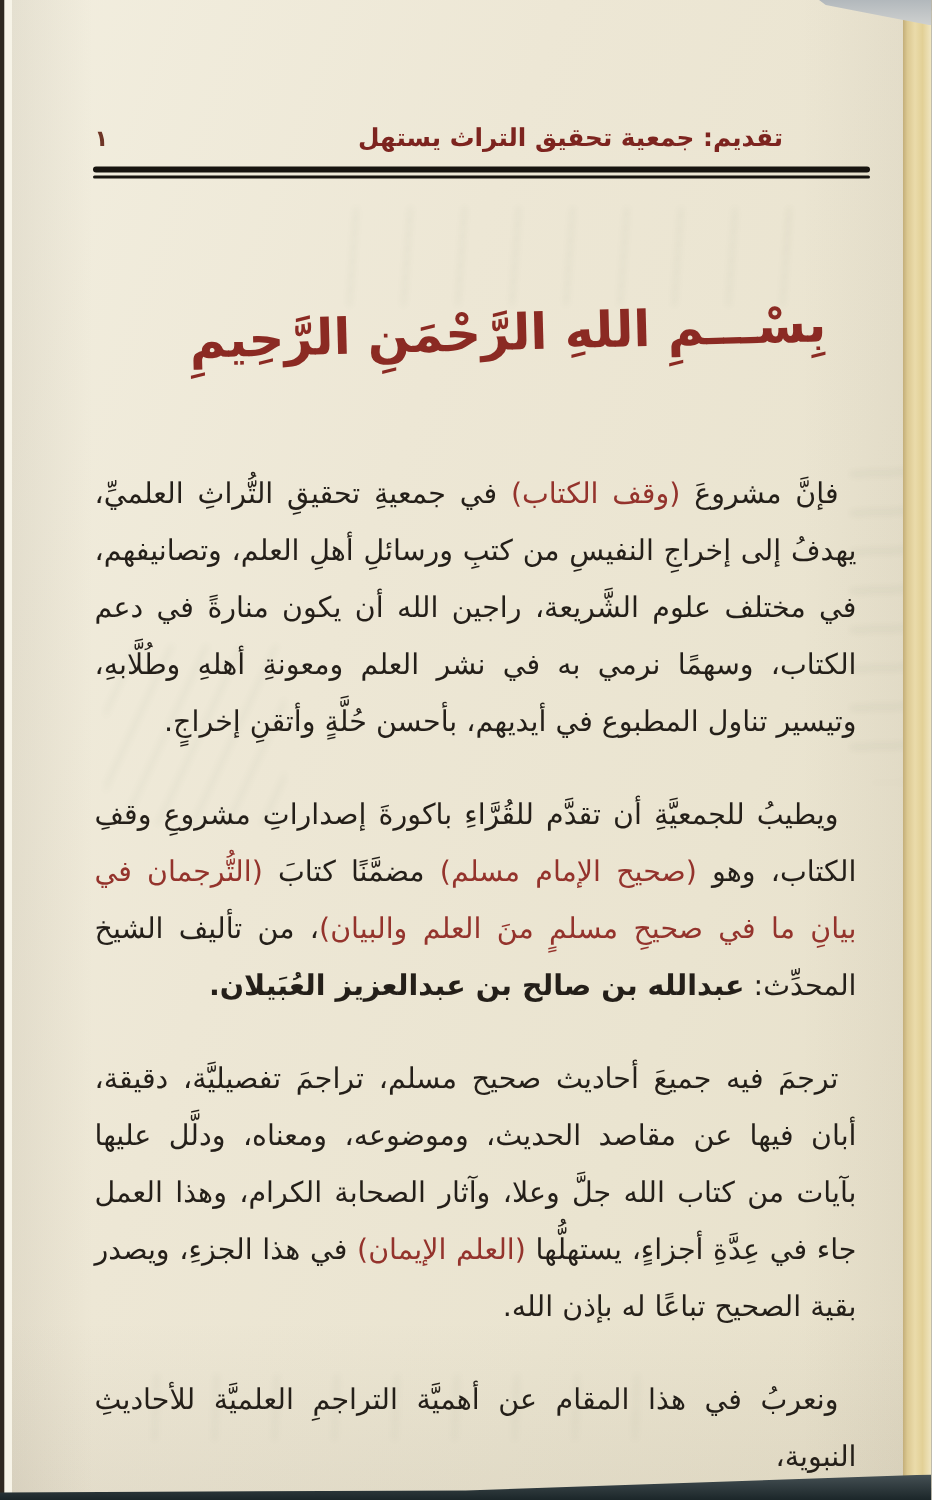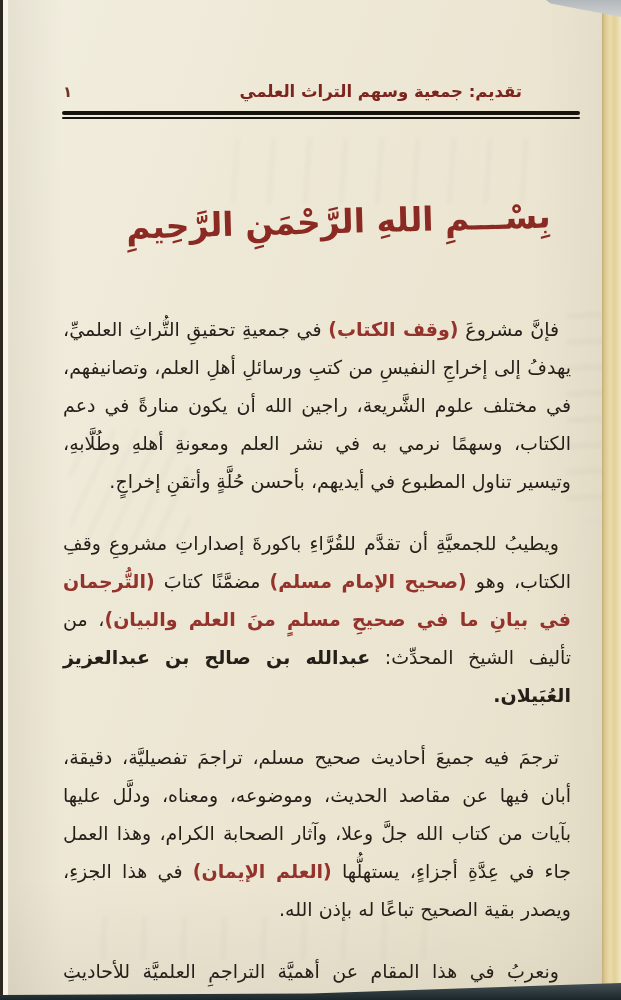--- a/index.html
+++ b/index.html
@@ -63,21 +63,21 @@
     transform:translateX(28px) rotate(-1.5deg);
   }
   
   .body {
     position:absolute; top:310px; right:50px; left:63px; z-index:3;
     direction:rtl; text-align:justify;
     font-size:19px; line-height:38px;
     color:var(--text-black,#241f19);
   }
   .body p.para { margin:0 0 24px; text-indent:12px; }
-  .body .red  { color:var(--body-red,#94332c); font-weight:bold; }
+  .body .red  { color:var(--body-red,#94332c); font-weight:normal; }
   .body .bold { font-weight:bold; }
   .body .normal { font-weight:normal; }
   
   .ghost { position:absolute; opacity:0.05; filter:blur(2px); z-index:2; pointer-events:none; }
   .g1 { top:138px; right:70px; width:330px; height:66px;
         background:repeating-linear-gradient(94deg,transparent 0 15px,#57684f 15px 18px,transparent 18px 36px); }
   .g2 { top:292px; right:8px; width:46px; height:230px;
         background:repeating-linear-gradient(178deg,transparent 0 22px,#57684f 22px 26px); }
   .g3 { top:916px; left:86px; width:360px; height:44px;
         background:repeating-linear-gradient(92deg,transparent 0 17px,#57684f 17px 20px,transparent 20px 40px); }
@@ -89,21 +89,21 @@
 
 <div class="scan">
   <div class="page"></div>
 
   <div class="ghost g1"></div>
   <div class="ghost g2"></div>
   <div class="ghost g3"></div>
   <div class="ghost g4"></div>
 
   <div class="header">
-    <span class="running-title">تقديم: جمعية وسهم التراث العلمي</span>
+    <span class="running-title">تقديم: جمعية تحقيق التراث يستهل</span>
     <span class="pagenum">١</span>
   </div>
 
   <div class="rule">
     <div class="rule-top"></div>
     <div class="rule-bot"></div>
   </div>
 
   <div class="basmala">بِسْـــمِ اللهِ الرَّحْمَنِ الرَّحِيمِ</div>
 

